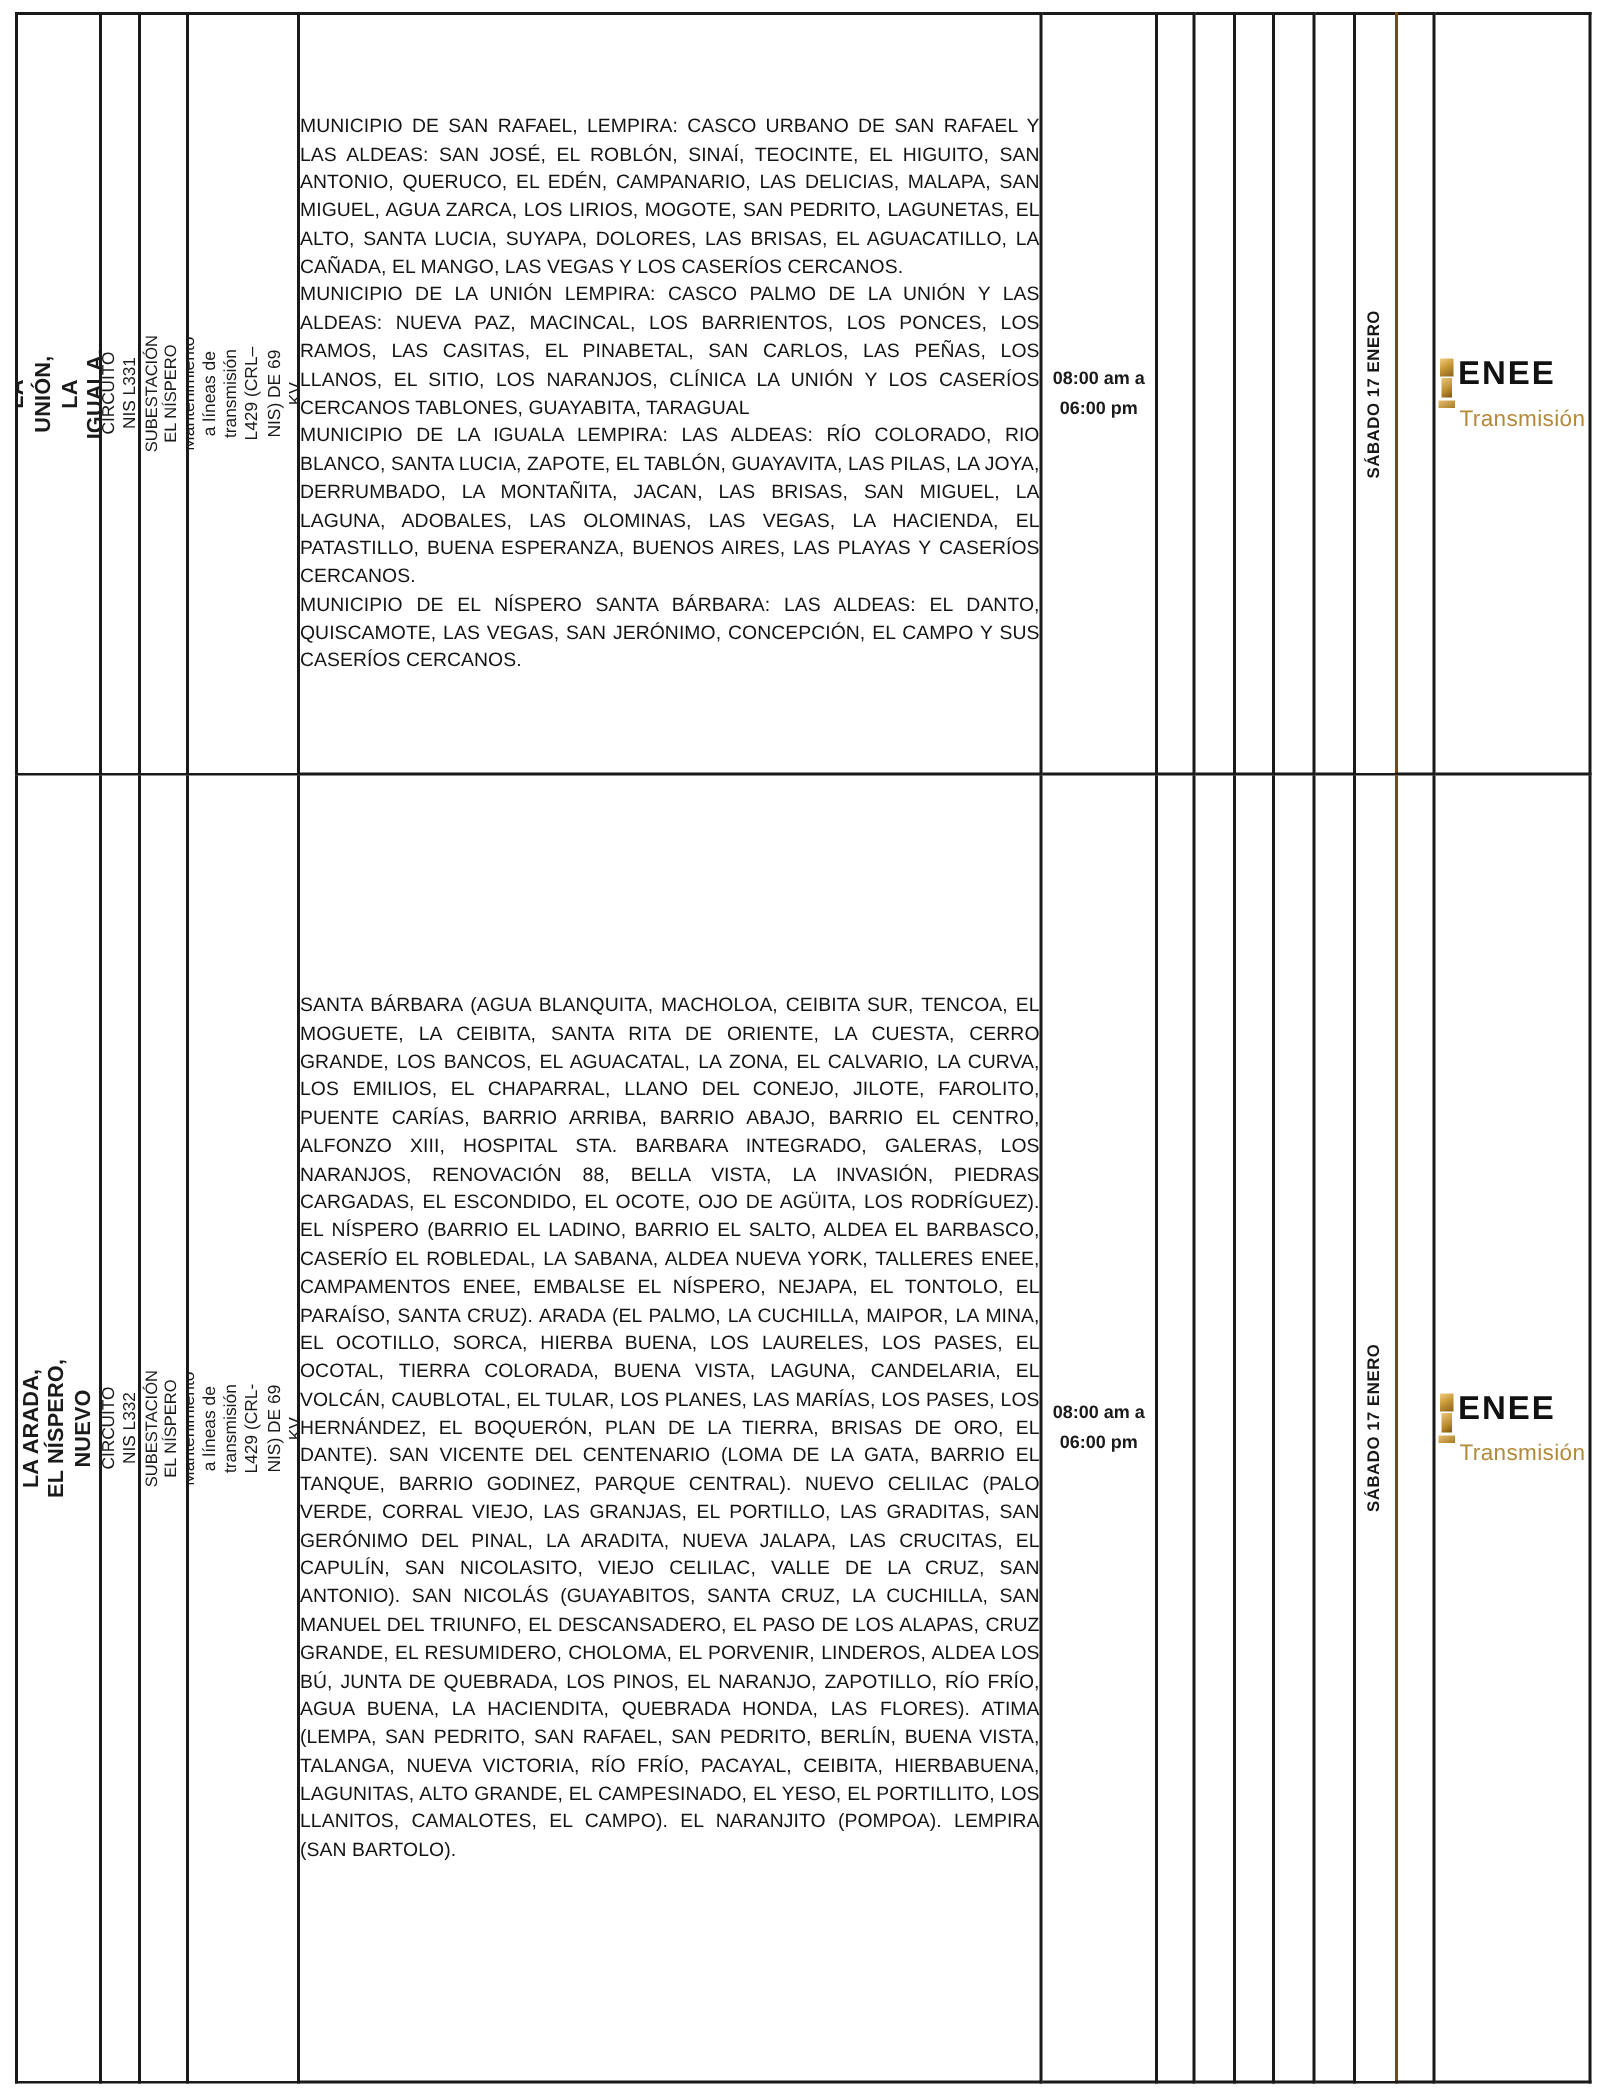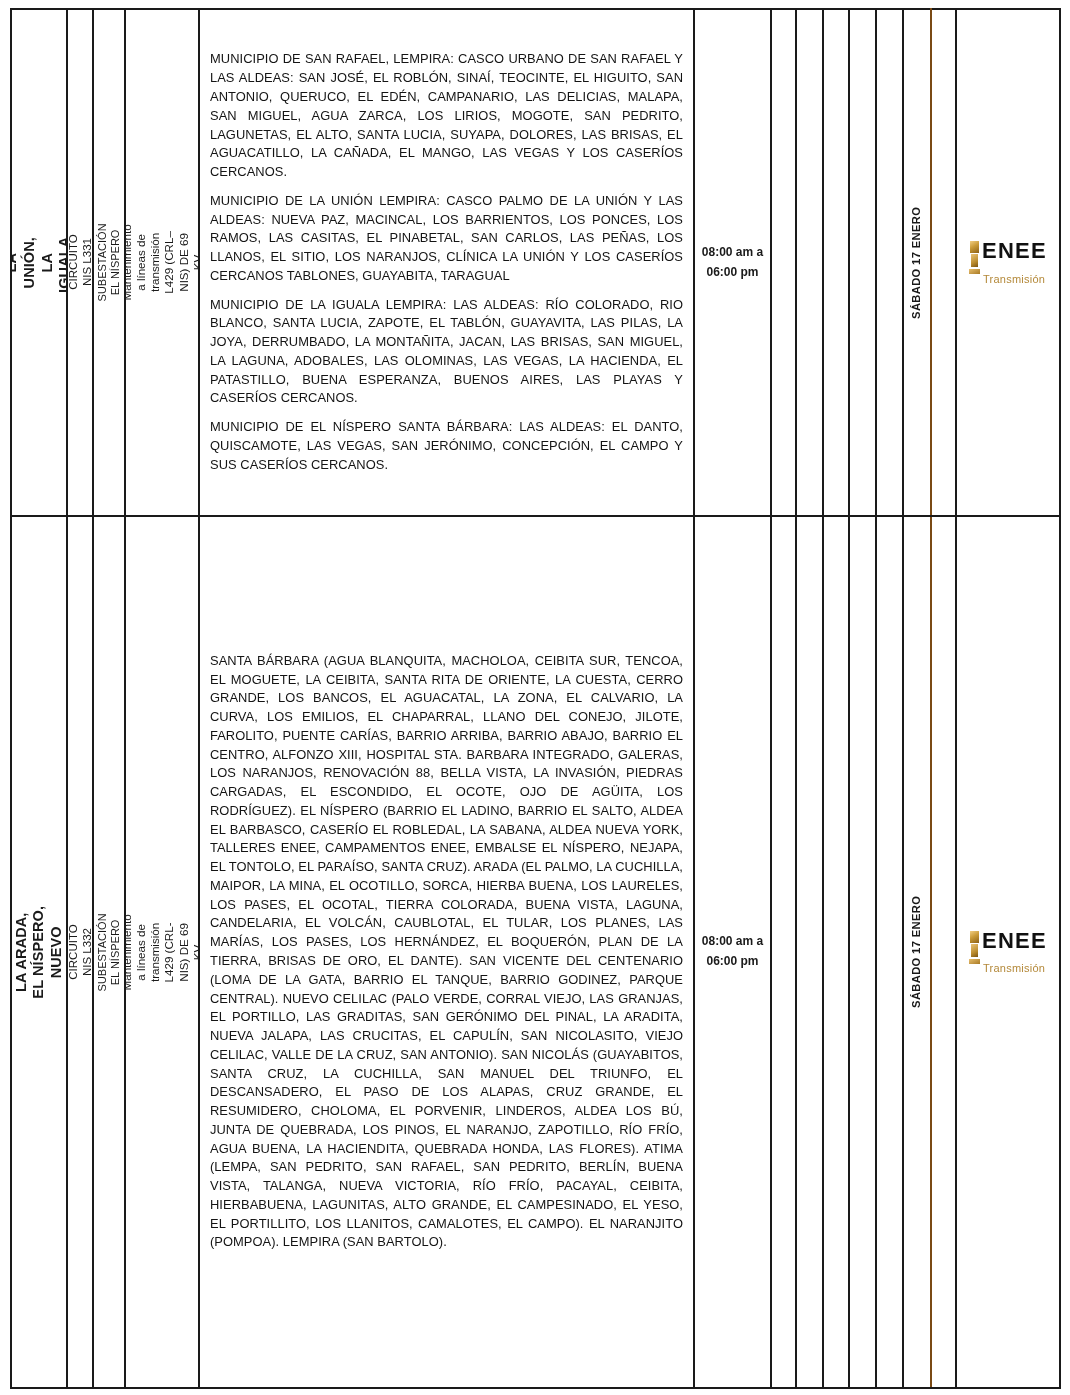--- a/index.html
+++ b/index.html
@@ -81,21 +81,21 @@
   .detail {
     padding: 8px 8px 8px 9px;
     vertical-align: top;
     font-size: 12.9px;
     line-height: 1.455;
     color: #141414;
     text-align: justify;
     text-justify: inter-word;
     letter-spacing: 0.05px;
   }
-  .detail p { margin: 10px; }
+  .detail p { margin: 0; }
   .detail.centered { vertical-align: middle; }
 
   
   .time {
     text-align: center;
     font-size: 12px;
     font-weight: bold;
     color: #1a1a1a;
     line-height: 1.65;
     padding: 2px;
@@ -149,21 +149,21 @@
   }
   .logo-words { display: flex; flex-direction: column; align-items: flex-start; }
   .logo-enee {
     font-size: 22px;
     font-weight: bold;
     letter-spacing: 1.3px;
     color: #111111;
     line-height: 0.96;
   }
   .logo-trans {
-    font-size: 11px;
+    font-size: 15px;
     letter-spacing: 0.25px;
     color: #B4893A;
     margin-top: 12px;
     padding-left: 1px;
   }
 </style>
 </head>
 <body>
 
 <div id="page">

